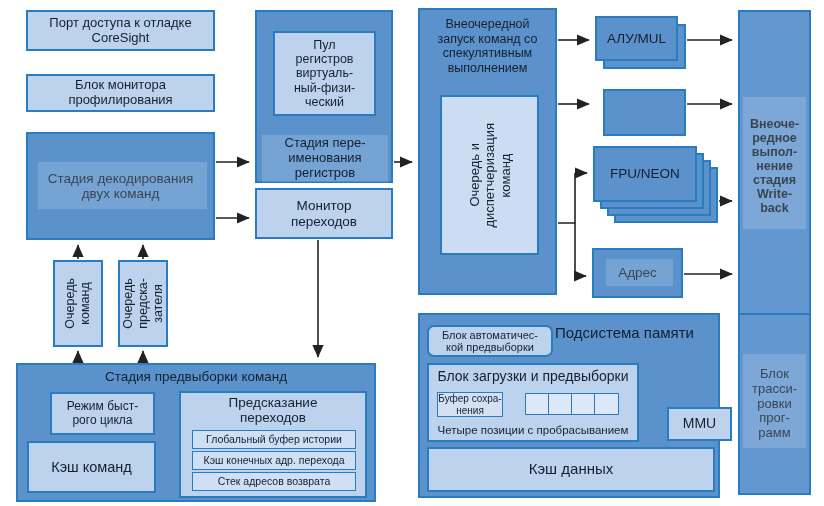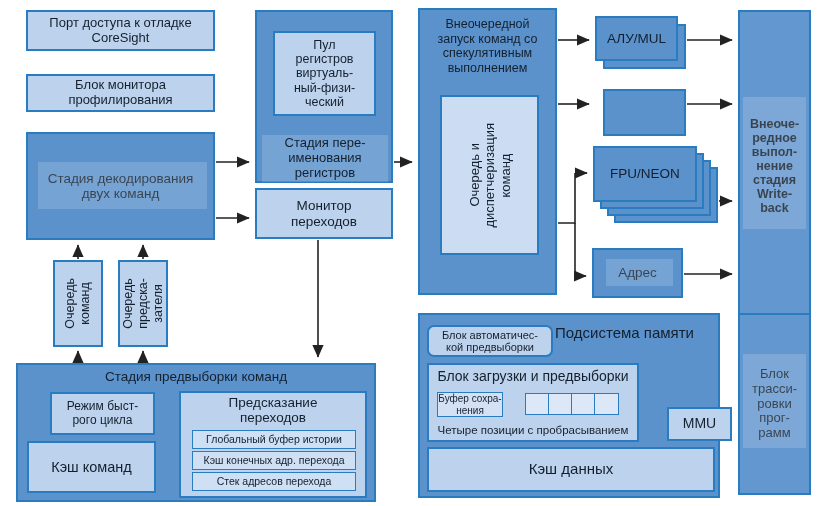--- a/index.html
+++ b/index.html
@@ -130,21 +130,21 @@
     <div class="box light b-brpred">
       <div class="bp-title">Предсказание
 переходов</div>
       <div class="box row bp-row bp-row0">
         <span class="txt">Глобальный буфер истории</span>
       </div>
       <div class="box row bp-row bp-row1">
         <span class="txt">Кэш конечных адр. перехода</span>
       </div>
       <div class="box row bp-row bp-row2">
-        <span class="txt">Стек адресов перехода</span>
+        <span class="txt">Стек адресов возврата</span>
       </div>
     </div>
   </div>
 
   <div class="box med b-renamewrap">
     <div class="box light b-pool">
       <span class="txt">Пул
 регистров
 виртуаль-
 ный-физи-

